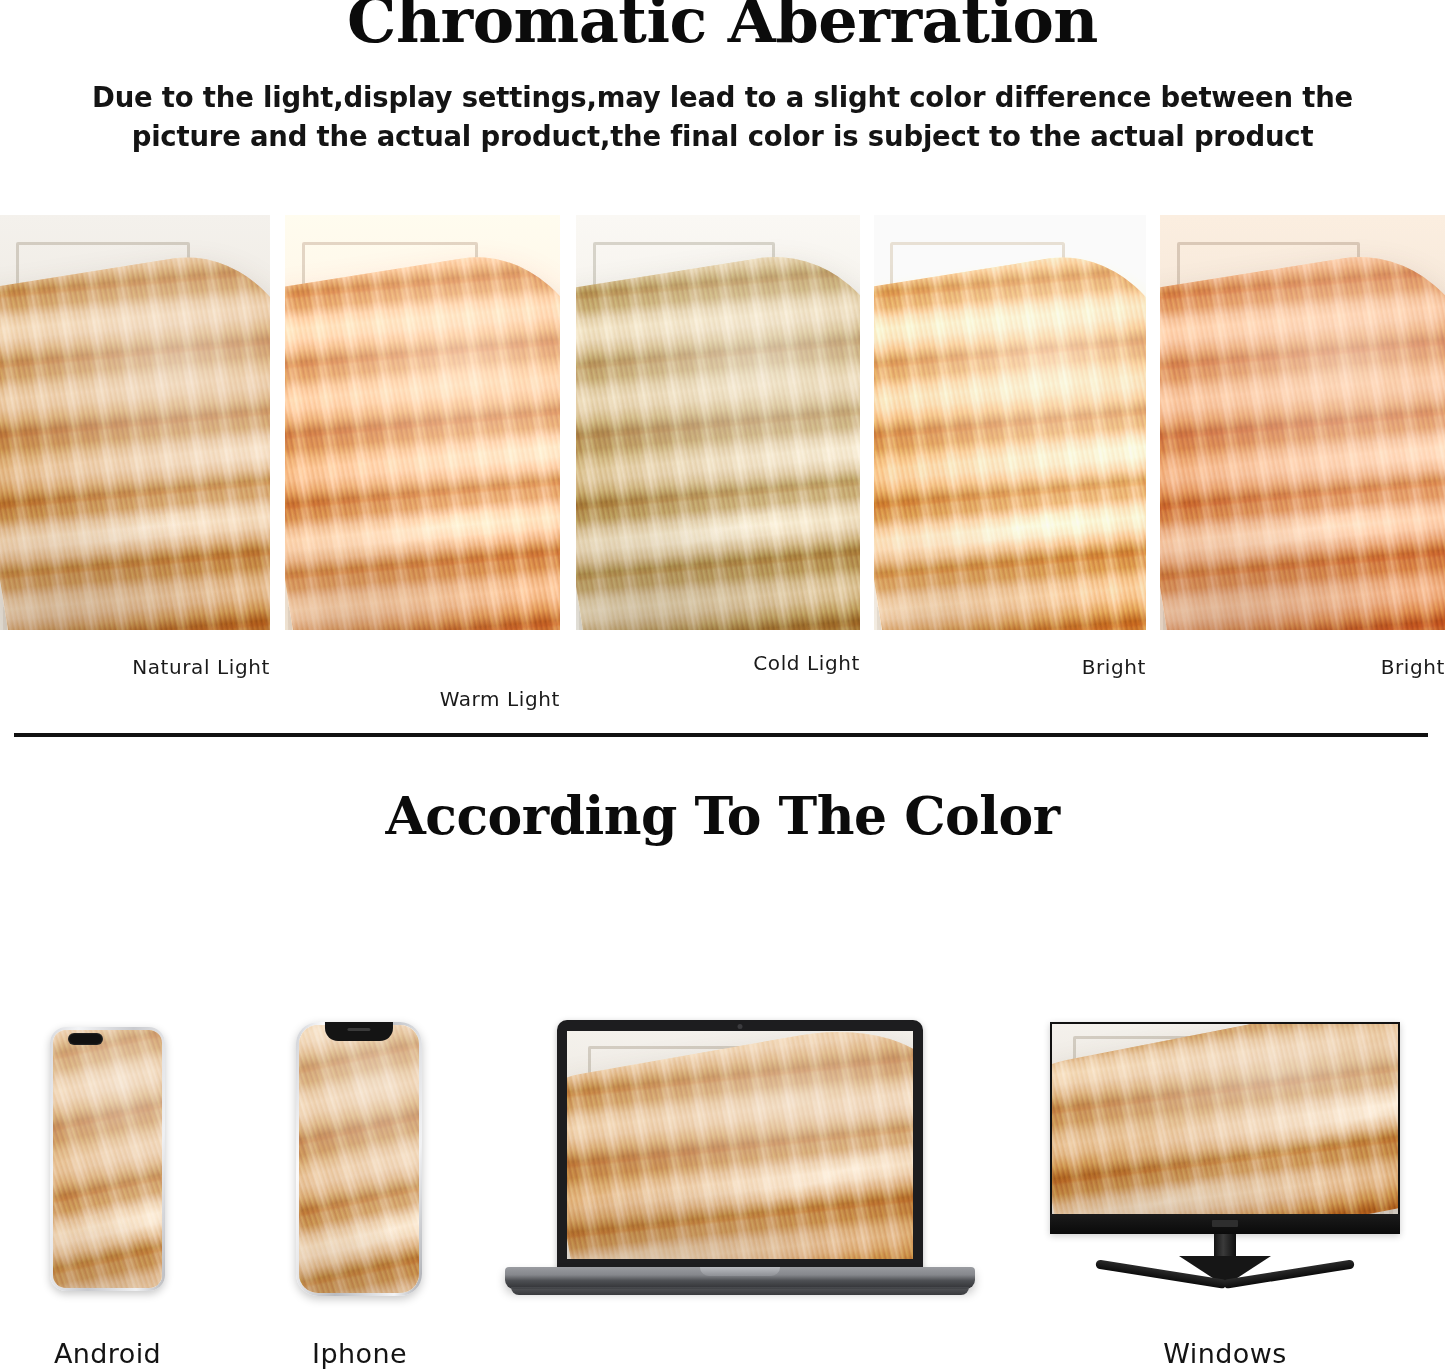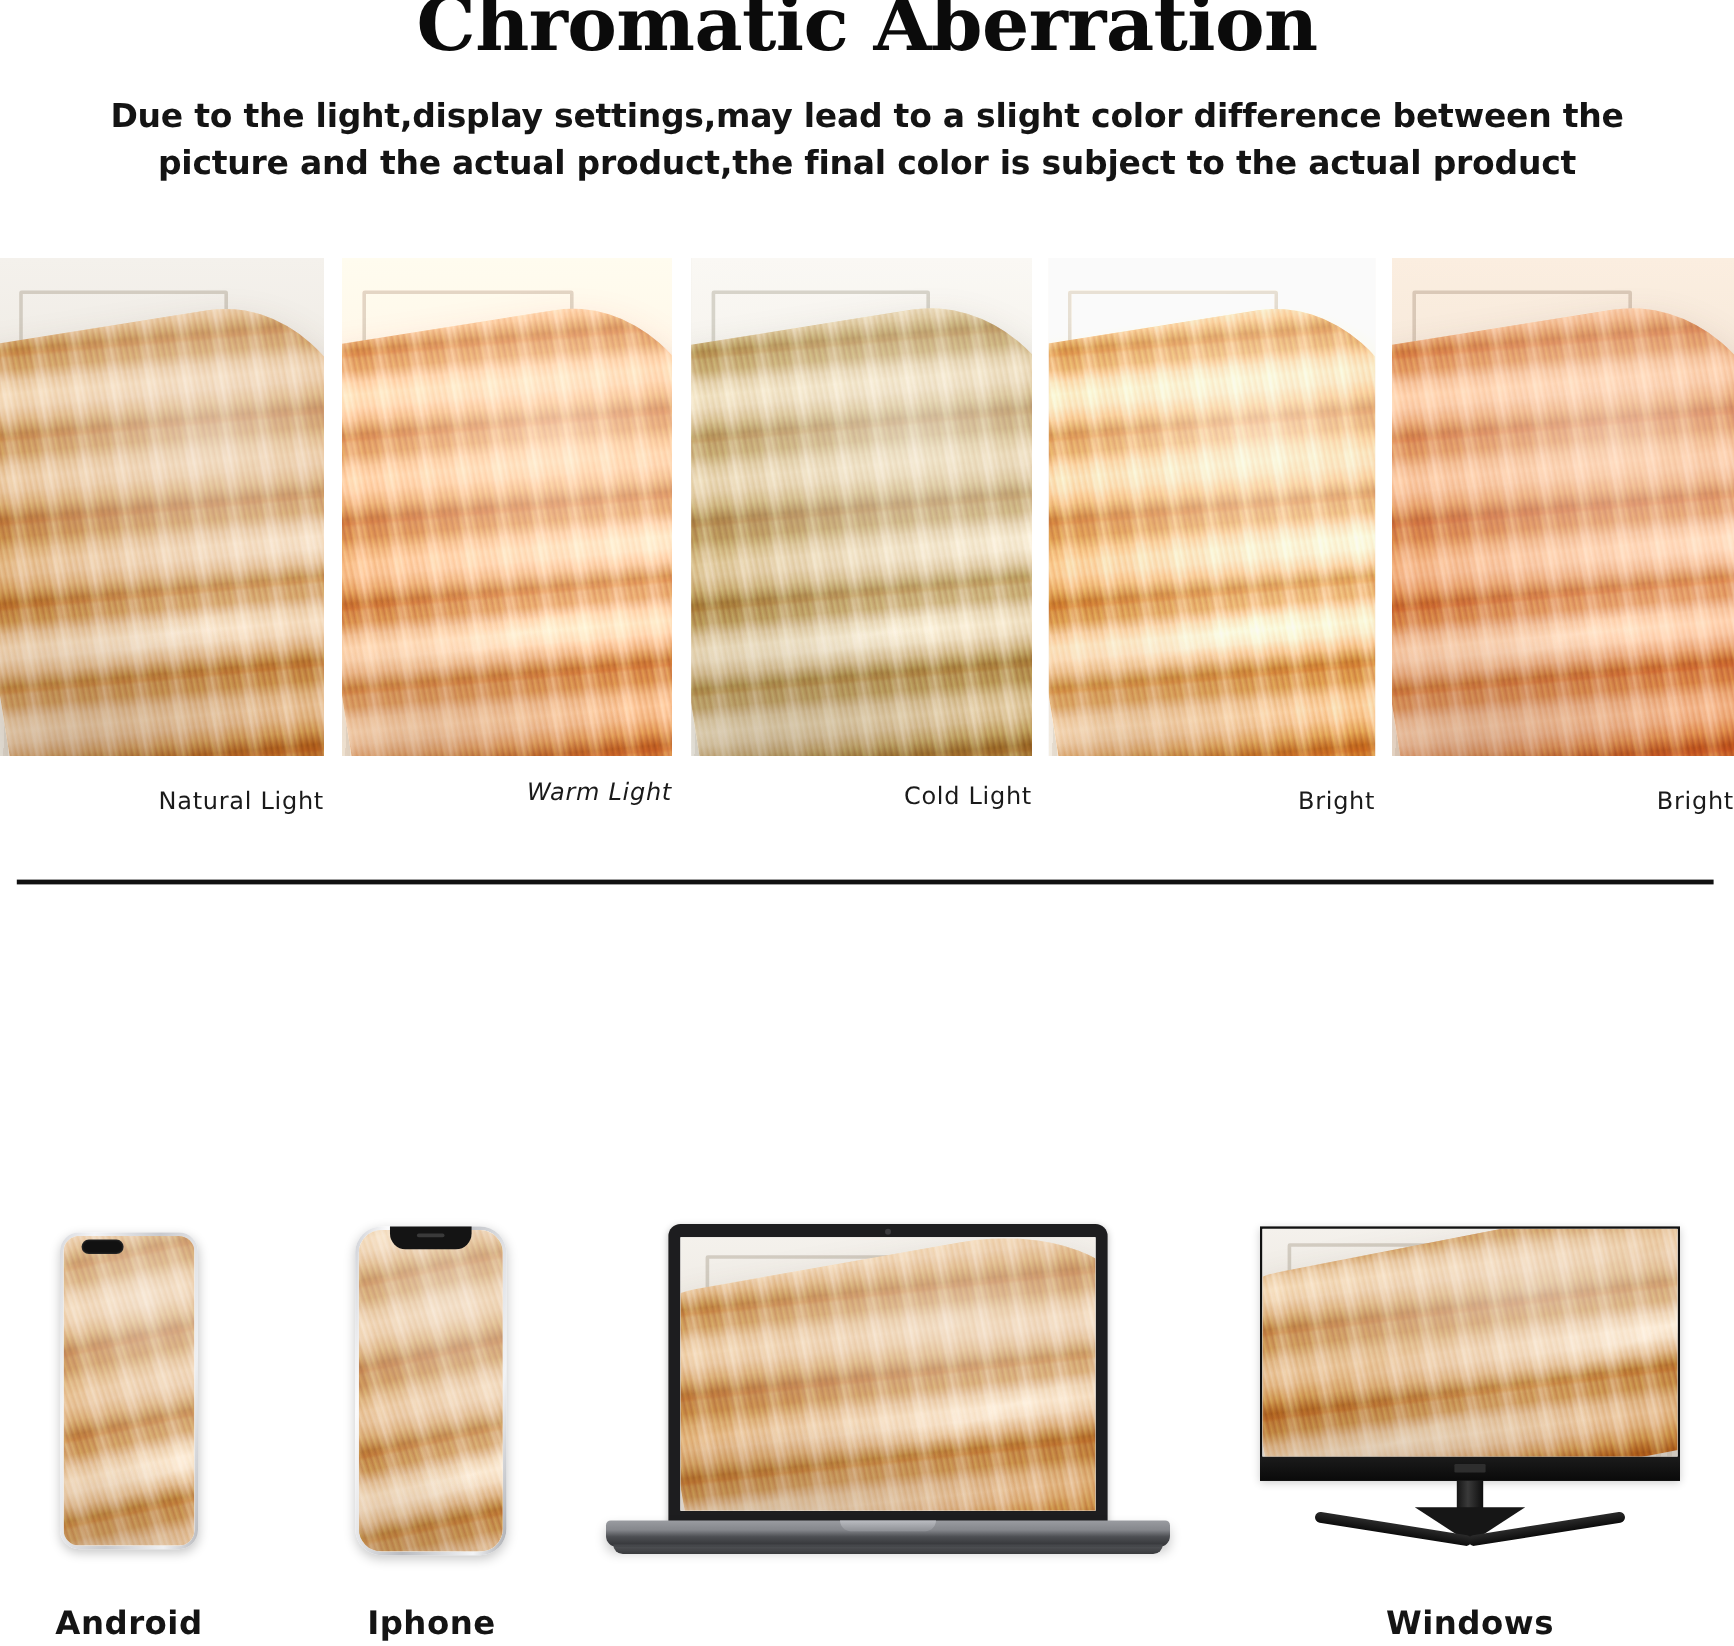--- a/index.html
+++ b/index.html
@@ -162,21 +162,21 @@
   }
 
   
   #title2{ position:absolute; left:0; top:790px; width:1445px; font-size:52px; }
   #sub2{ position:absolute; left:70px; top:878px; width:1305px; font-size:27.5px; }
 
   
   .device-label{
     position:absolute;
     font-family:"DejaVu Sans", sans-serif;
-    font-weight:700;
+    font-weight:400;
     font-size:27px;
     color:#141414;
     text-align:center;
     letter-spacing:.4px;
     white-space:nowrap;
   }
 
   
   .shot{ position:absolute; inset:0; overflow:hidden; background:#f3efe8; }
   .shot .scene{ position:absolute; inset:0; }
@@ -372,27 +372,28 @@
         <div class="throw">
           <div class="ribs"></div>
             <div class="fuzz"></div>
             <div class="sheen"></div>
         </div>
       </div>
     </div>
   </div>
 
   <div class="strip-label" style="left:0px;  top:655px; width:270px;">Natural Light</div>
-  <div class="strip-label" style="left:285px; top:648px; width:275px;font-style:italic;">Warm Light</div>
+  <div class="strip-label" style="left:285px; top:687px; width:275px;">Warm Light</div>
   <div class="strip-label" style="left:576px; top:651px; width:284px;">Cold Light</div>
   <div class="strip-label" style="left:874px; top:655px; width:272px;">Bright</div>
   <div class="strip-label" style="left:1160px;top:655px; width:285px;">Bright</div>
 
   <div id="divider"></div>
 
+  <h1 class="section-title" id="title2">According To The Color</h1>
 
 
   <div id="android">
     <div class="phone-body">
       <div class="phone-screen">
         <div class="shot crop">
           <div class="scene">
             <div class="wall"></div>
             <div class="floor"></div>
             <div class="throw">

